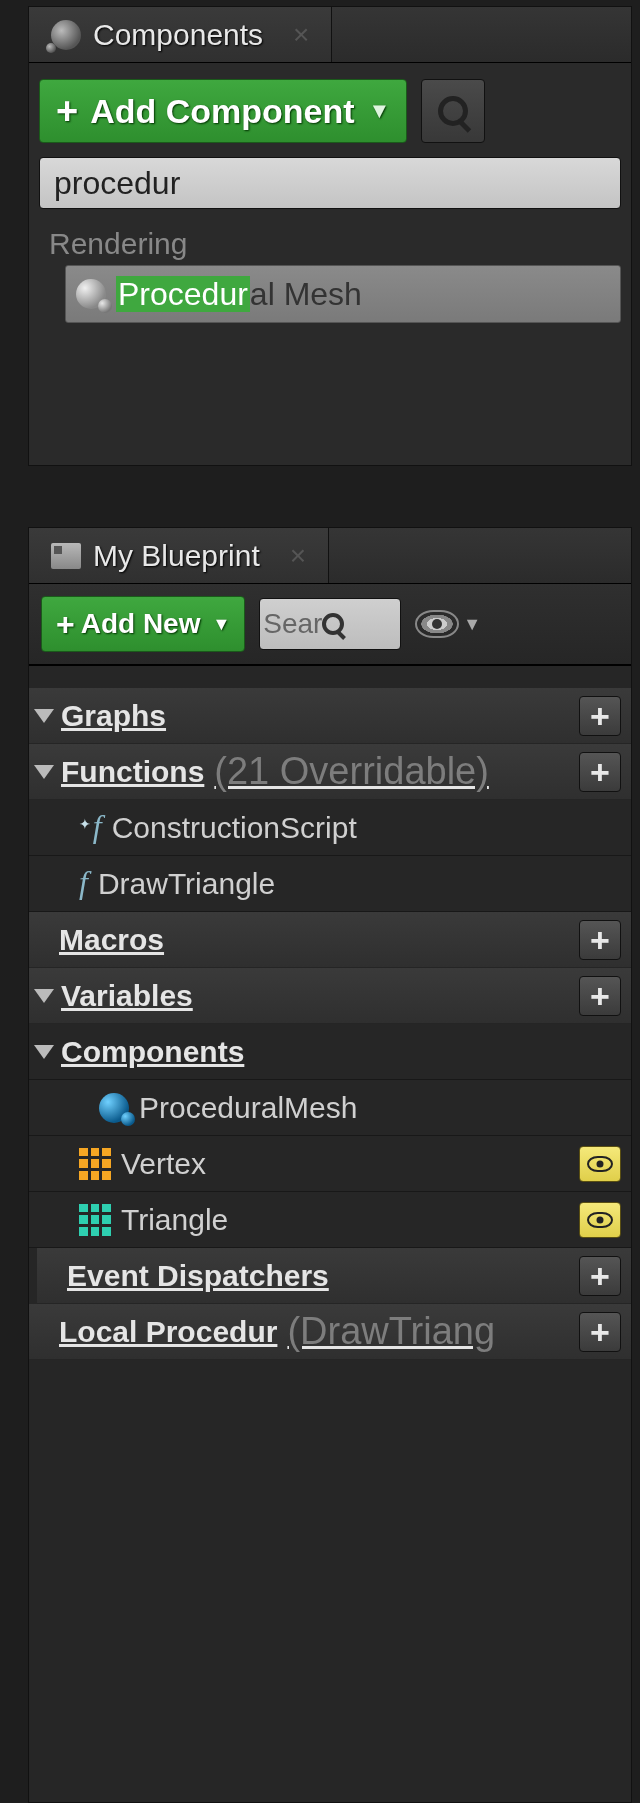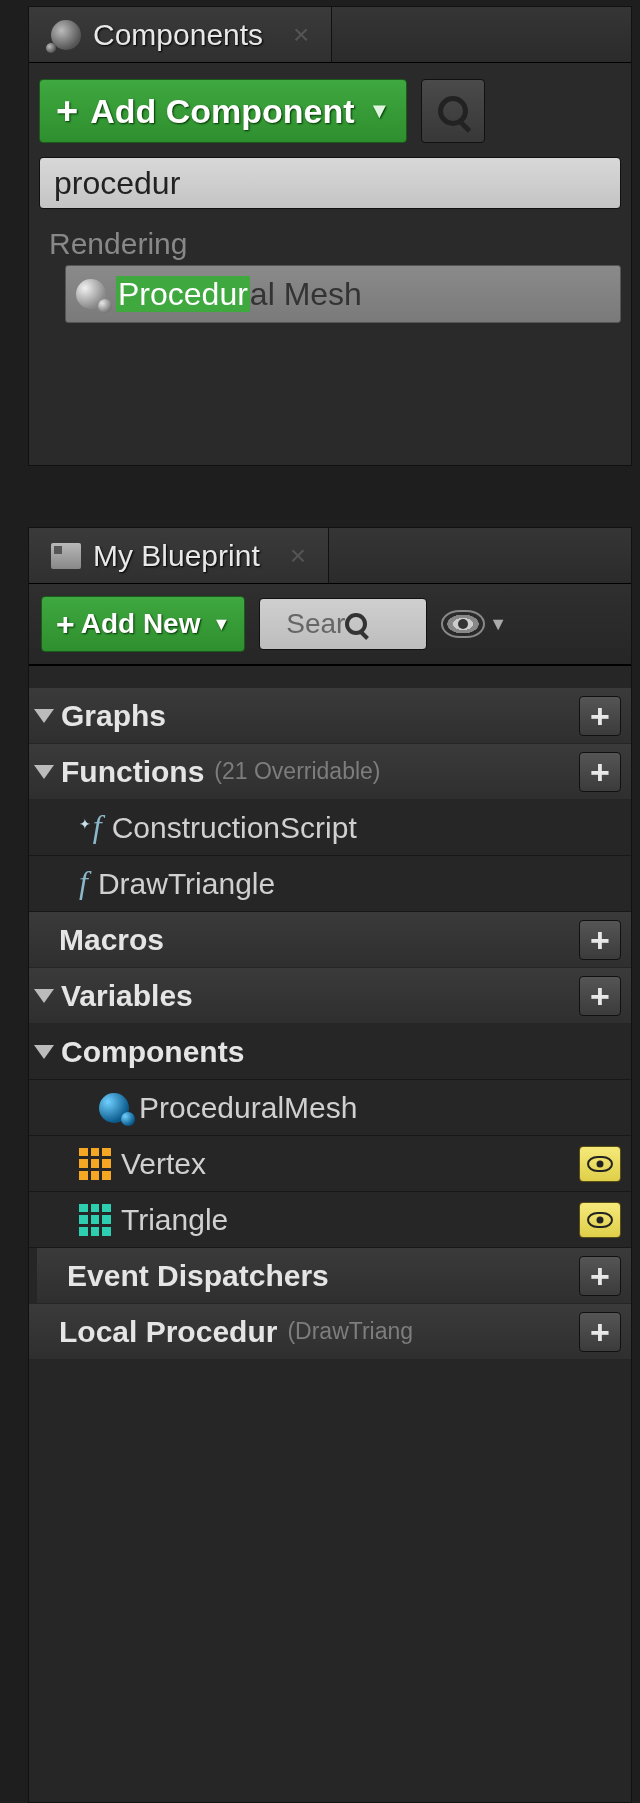--- a/index.html
+++ b/index.html
@@ -173,24 +173,24 @@
     text-shadow: 1px 1px 2px #003300;
   }
   .add-new-btn .plus { font-size: 32px; }
   .add-new-btn .caret { font-size: 18px; margin-left:6px; }
   .mini-search {
     display:flex; align-items:center;
     height: 52px;
     background: linear-gradient(#cfcfcf,#bdbdbd);
     border: 1px solid #111;
     border-radius: 4px;
-    padding: 0 26px;
+    padding: 0 3px;
     color:#666;
     font-size: 28px;
-    width: 168px;
+    width: 142px;
     gap:0;
   }
   .mini-search .lens {
     width:22px; height:22px; border:4px solid #333; border-radius:50%; position:relative; flex-shrink:0;
   }
   .mini-search .lens::after{content:"";position:absolute;width:4px;height:10px;background:#333;bottom:-9px;right:-3px;transform:rotate(-45deg);}
   .eye-drop {
     display:flex; align-items:center; gap:4px;
     color:#999;
   }
@@ -215,22 +215,23 @@
     padding: 0 10px 0 8px;
     border-bottom: 1px solid rgba(0,0,0,0.35);
     gap: 10px;
     position:relative;
   }
   .row.header {
     background: linear-gradient(#3a3a3a,#2f2f2f);
     font-weight:bold;
     color:#e5e5e5;
     font-size: 30px;
-  }
-  .row.header .subtle { color:#7d7d7d; font-weight:normal; font-size:23px; }
+    text-decoration: underline;
+  }
+  .row.header .subtle { color:#7d7d7d; font-weight:normal; font-size:38px; }
   .row.item {
     font-size: 30px;
     color:#d0d0d0;
     padding-left: 50px;
   }
   .row.item.indent2 { padding-left: 70px; }
   .expand {
     width: 0; height: 0;
     border-top: 10px solid transparent;
     border-bottom: 10px solid transparent;

